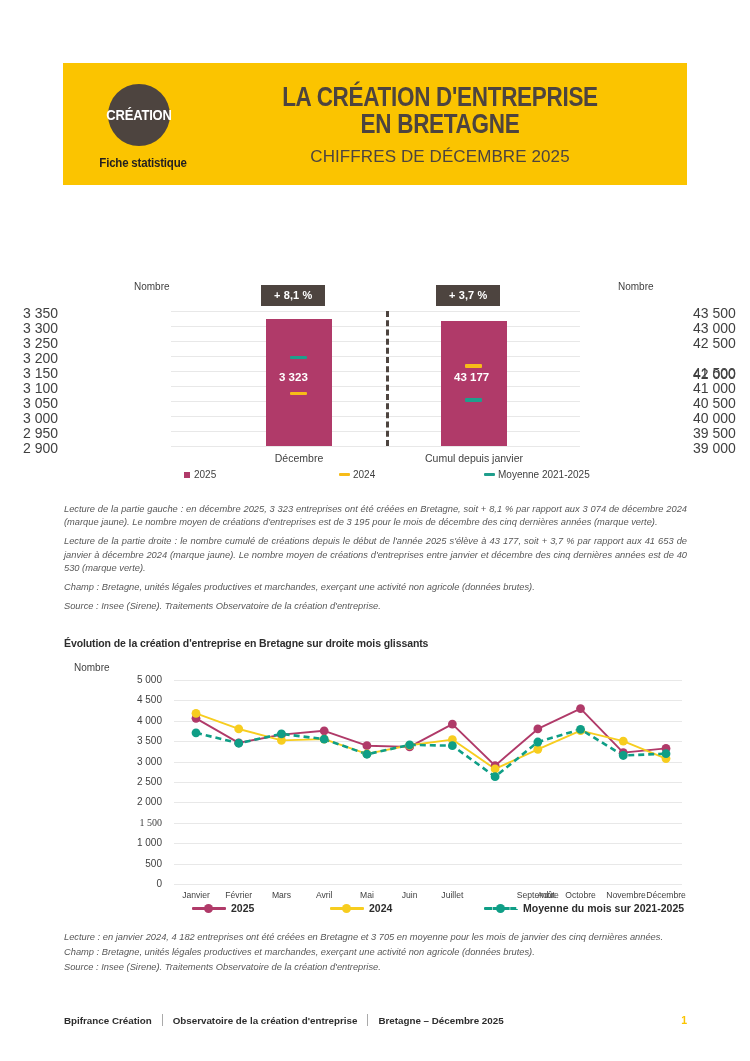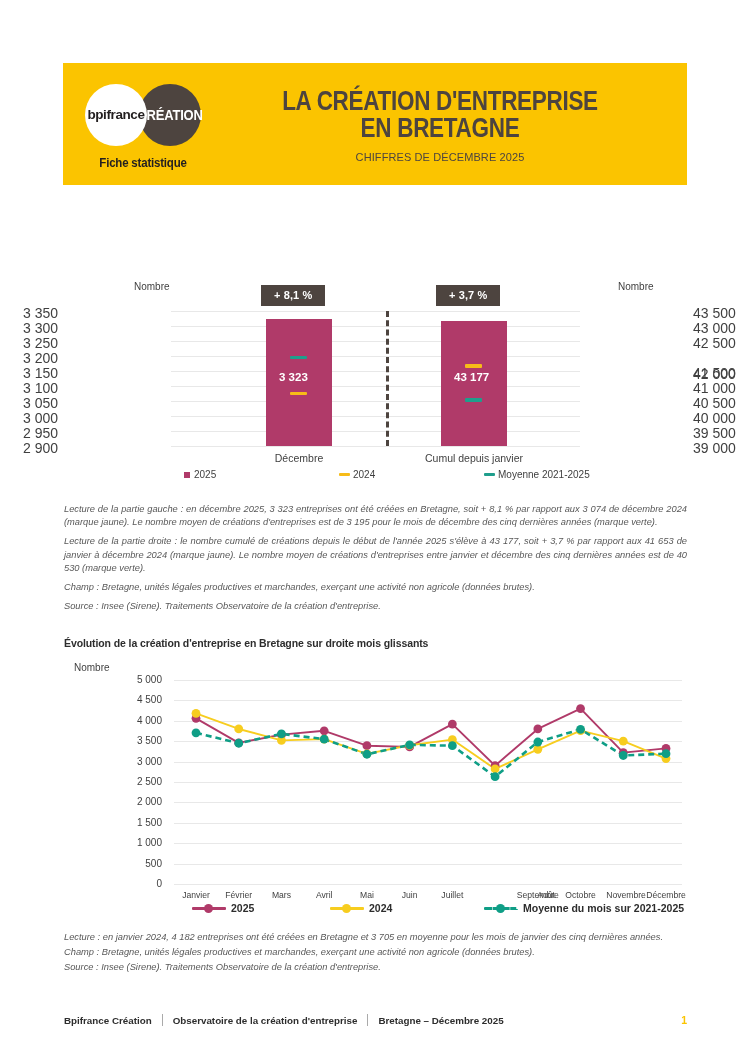--- a/index.html
+++ b/index.html
@@ -107,21 +107,21 @@
     font-weight: bold;
     color: #4d443f;
     line-height: 1.22;
     text-align: center;
     letter-spacing: -0.3px;
     transform: scaleY(1.22);
     transform-origin: center;
   }
   .banner-sub {
     margin-top: 10px;
-    font-size: 11px;
+    font-size: 17px;
     color: #4d443f;
     text-align: center;
     letter-spacing: 0.1px;
   }
 
   
   .section-title {
     position: absolute;
     font-size: 10.5px;
     font-weight: bold;
@@ -357,23 +357,20 @@
   svg { display: block; }
 </style>
 </head>
 <body>
 
 <div class="page">
 
   <div class="banner">
     <div class="banner-left">
       <div class="logos">
-        <div class="logo-circle-white">
-          <span class="txt">bpifrance</span>
-        </div>
         <div class="logo-circle-dark">
           <span class="txt">CRÉATION</span>
         </div>
       </div>
       <div class="fiche-label">Fiche statistique</div>
     </div>
     <div class="banner-right">
       <div class="banner-title">LA CRÉATION D'ENTREPRISE</div>
       <div class="banner-title">EN BRETAGNE</div>
       <div class="banner-sub">CHIFFRES DE DÉCEMBRE 2025</div>
@@ -465,21 +462,21 @@
         <div class="c2-ytick" style="top: 35.8px;">4 000</div>
         <div class="gridline" style="top: 61.2px;"></div>
         <div class="c2-ytick" style="top: 56.2px;">3 500</div>
         <div class="gridline" style="top: 81.6px;"></div>
         <div class="c2-ytick" style="top: 76.6px;">3 000</div>
         <div class="gridline" style="top: 102px;"></div>
         <div class="c2-ytick" style="top: 97px;">2 500</div>
         <div class="gridline" style="top: 122.4px;"></div>
         <div class="c2-ytick" style="top: 117.4px;">2 000</div>
         <div class="gridline" style="top: 142.8px;"></div>
-        <div class="c2-ytick" style="top: 137.8px;">1 500</div>
+        <div class="c2-ytick" style="top: 137.8px; font-family: Liberation Serif, serif;">1 500</div>
         <div class="gridline" style="top: 163.2px;"></div>
         <div class="c2-ytick" style="top: 158.2px;">1 000</div>
         <div class="gridline" style="top: 183.6px;"></div>
         <div class="c2-ytick" style="top: 178.6px;">500</div>
         <div class="gridline" style="top: 204px;"></div>
         <div class="c2-ytick" style="top: 199px;">0</div>
         <div class="c2-xtick" style="left: -13px; width: 70px; top: 211px;">Janvier</div>
         <div class="c2-xtick" style="left: 29.7273px; width: 70px; top: 211px;">Février</div>
         <div class="c2-xtick" style="left: 72.4545px; width: 70px; top: 211px;">Mars</div>
         <div class="c2-xtick" style="left: 115.182px; width: 70px; top: 211px;">Avril</div>

